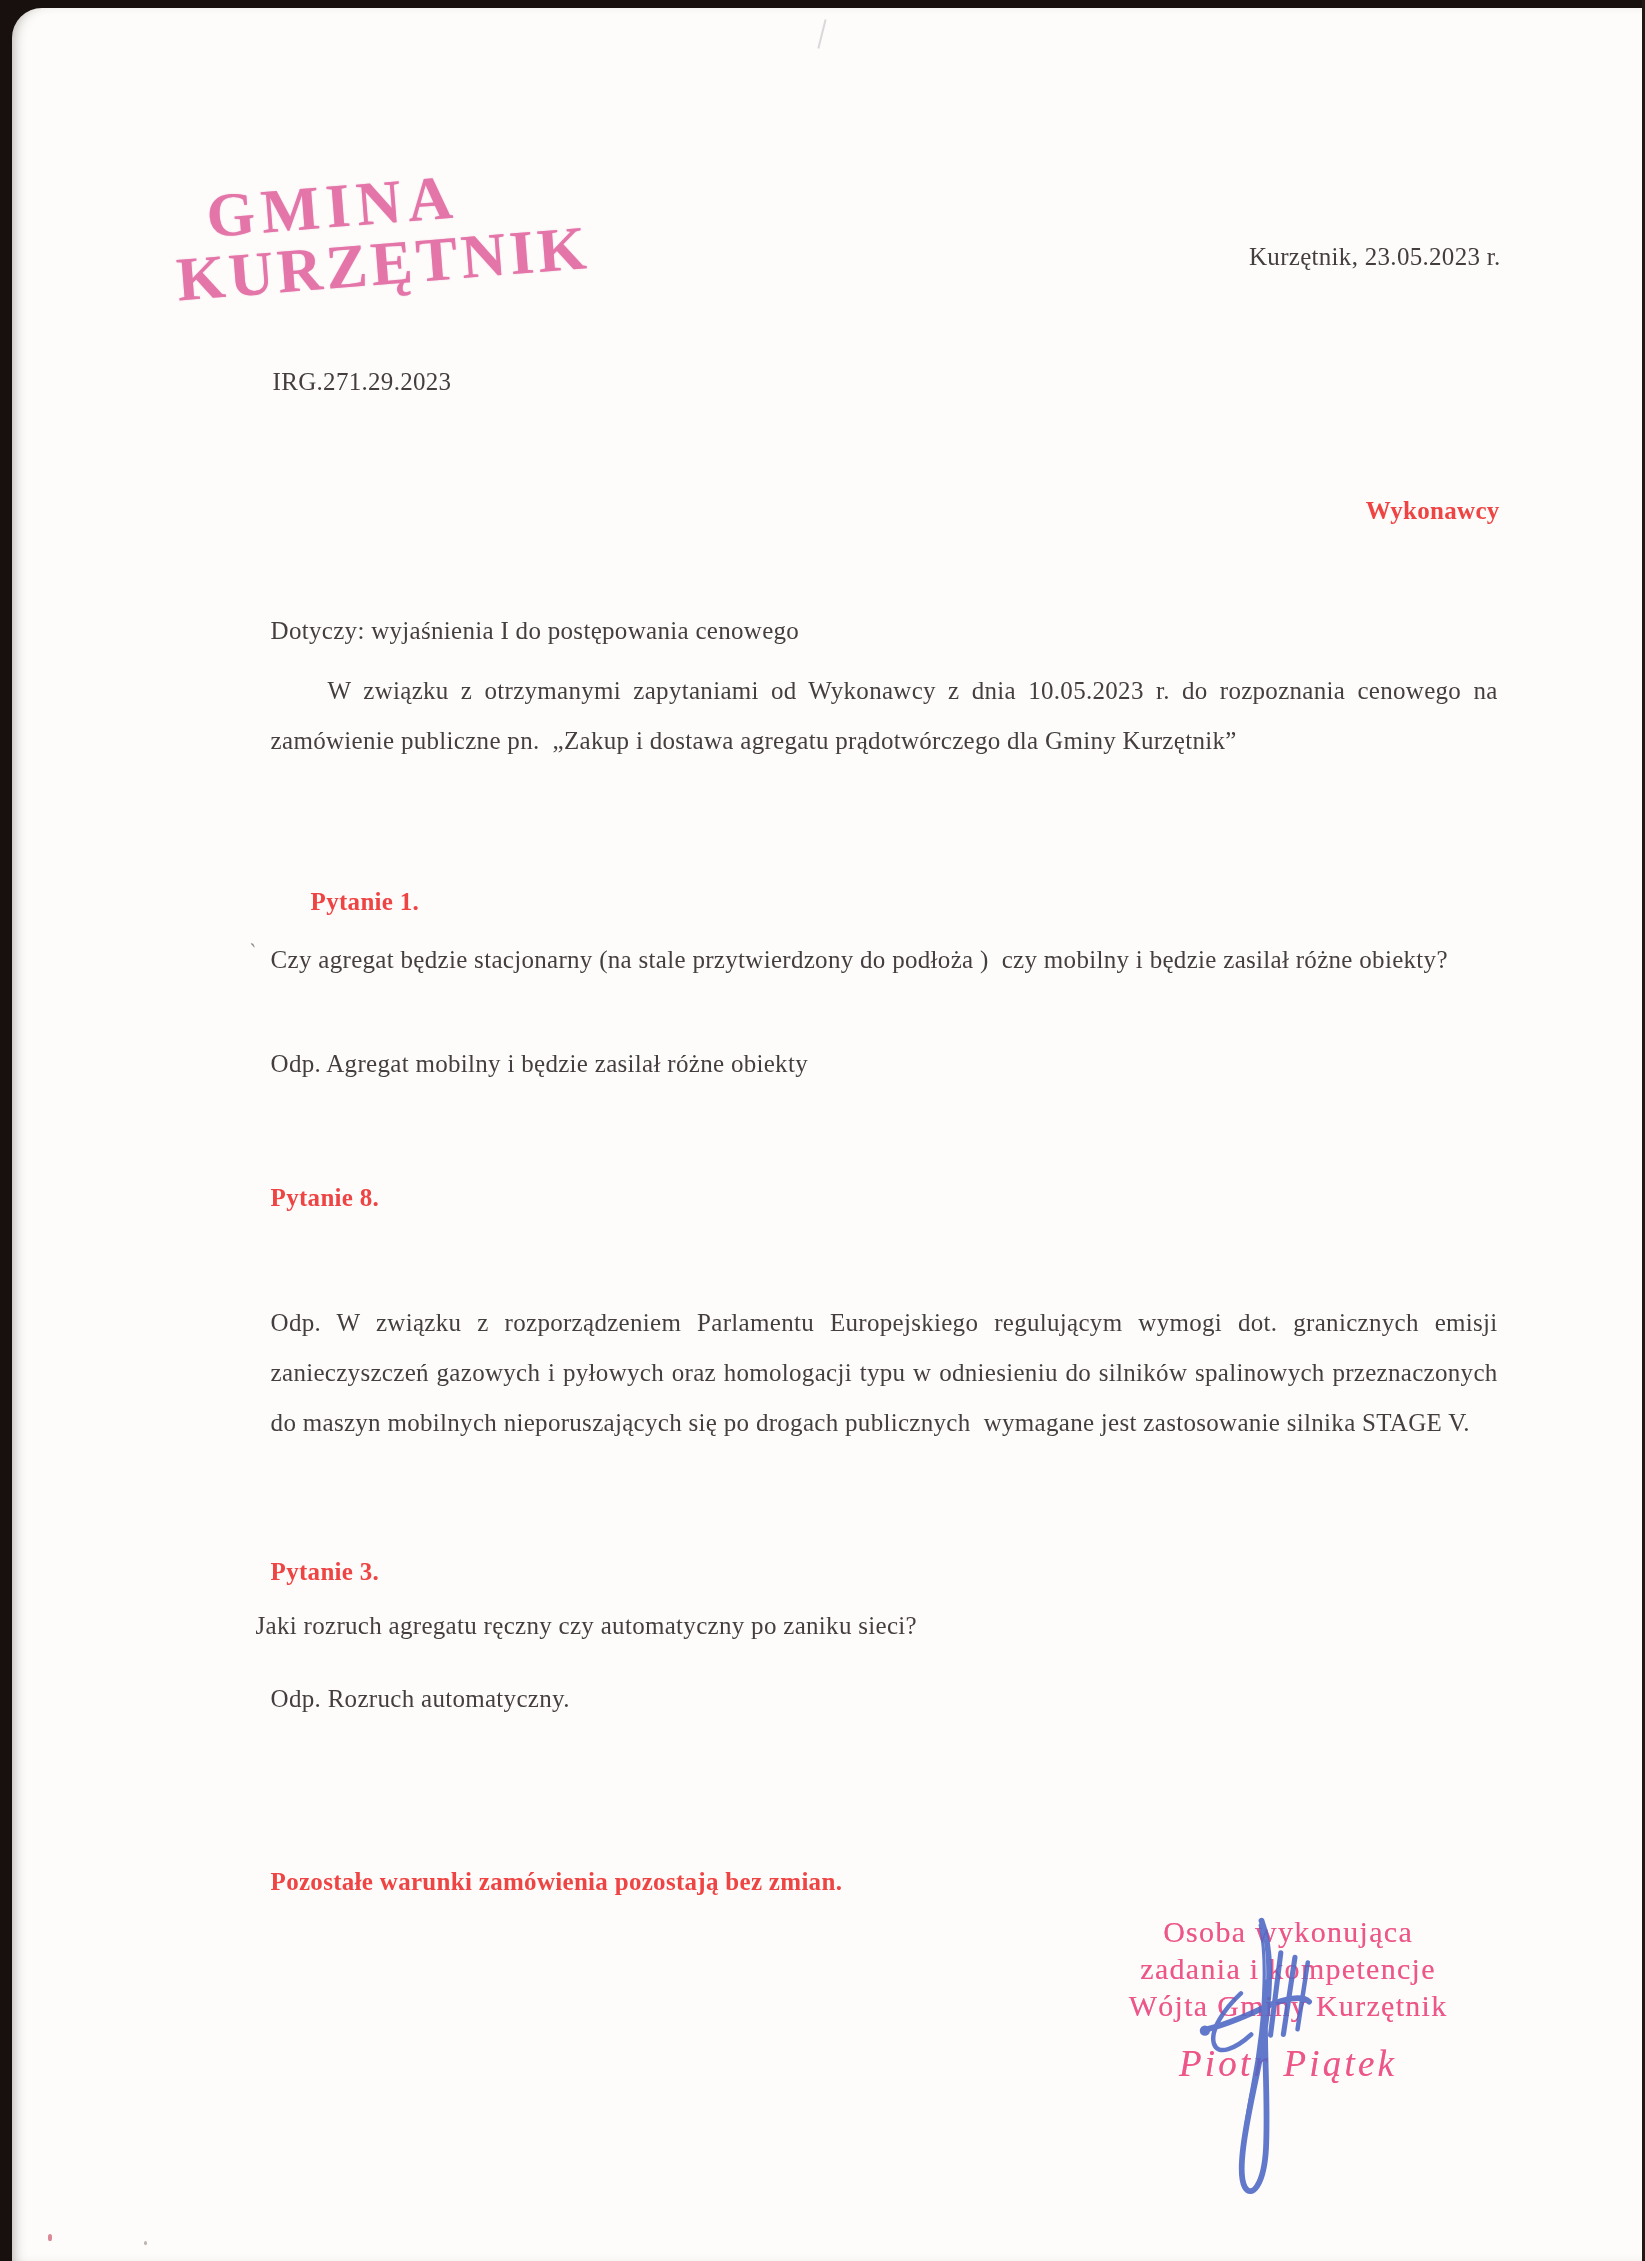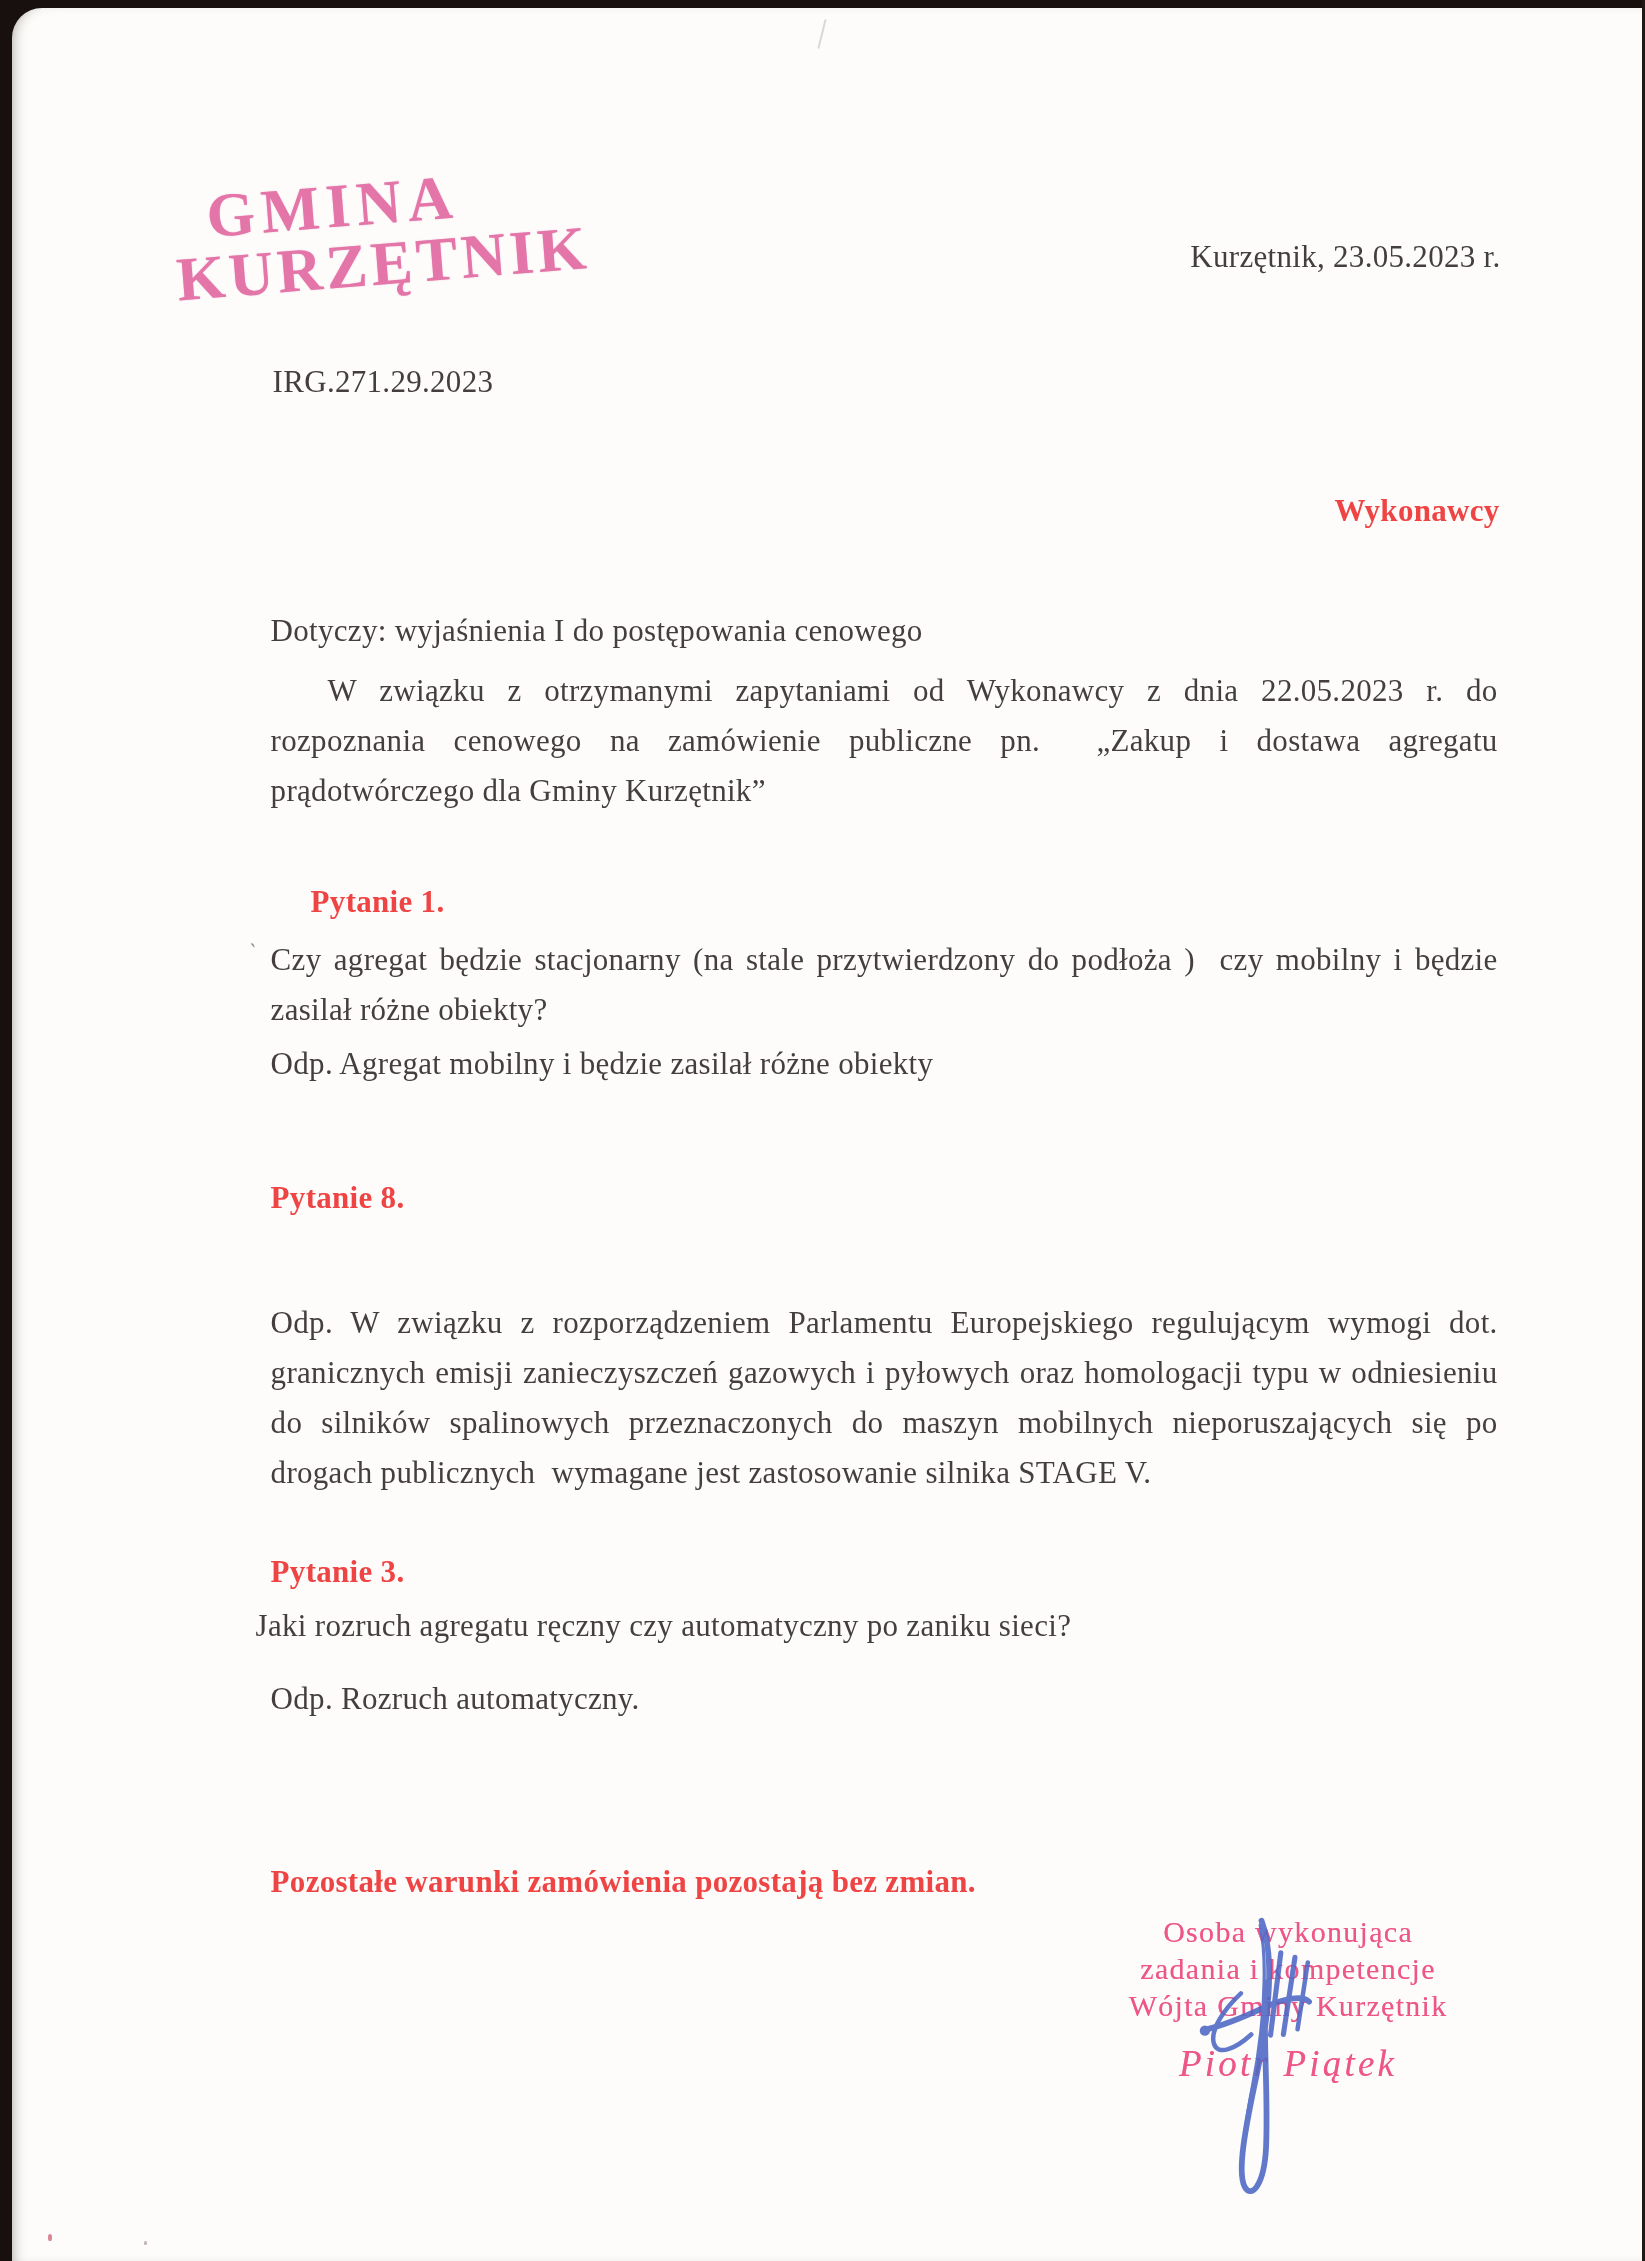--- a/index.html
+++ b/index.html
@@ -15,21 +15,21 @@
   .page{
     position:absolute;left:11.6px;top:8.4px;
     width:1630px;height:2253px;
     background:#fdfcfa;
     border-top-left-radius:30px;
     box-shadow:inset 9px 0 14px -9px rgba(60,50,45,.45);
   }
   .abs{position:absolute;}
   .txt{
     color:#453e40;
-    font-size:31px;
+    font-size:25px;
     line-height:50px;
     letter-spacing:0.3px;
     white-space:pre-wrap;
   }
   .bold{font-weight:bold;color:#ef4444;}
   .just{text-align:justify;text-justify:inter-word;}
   .indent{text-indent:57px;}
   .right{text-align:right;}
   
   .corner-stamp{
@@ -79,21 +79,21 @@
     </div>
 
     <div class="abs txt right" style="right:141px;top:224px;">Kurzętnik, 23.05.2023 r.</div>
 
     <div class="abs txt" style="left:261px;top:349px;">IRG.271.29.2023</div>
 
     <div class="abs txt bold right" style="right:142px;top:478px;">Wykonawcy</div>
 
     <div class="abs txt" style="left:259px;top:598px;">Dotyczy: wyjaśnienia I do postępowania cenowego</div>
 
-    <div class="abs txt just indent" style="left:259px;top:658px;width:1227px;">W związku z otrzymanymi zapytaniami od Wykonawcy z dnia 22.05.2023 r. do rozpoznania cenowego na zamówienie publiczne pn.  „Zakup i dostawa agregatu prądotwórczego dla Gminy Kurzętnik”</div>
+    <div class="abs txt just indent" style="left:259px;top:658px;width:1227px;">W związku z otrzymanymi zapytaniami od Wykonawcy z dnia 10.05.2023 r. do rozpoznania cenowego na zamówienie publiczne pn.  „Zakup i dostawa agregatu prądotwórczego dla Gminy Kurzętnik”</div>
 
     <div class="abs txt bold" style="left:259px;top:869px;margin-left:40px;">Pytanie 1.</div>
     <span class="tick">`</span>
     <div class="abs txt just" style="left:259px;top:927px;width:1227px;">Czy agregat będzie stacjonarny (na stale przytwierdzony do podłoża )  czy mobilny i będzie zasilał różne obiekty?</div>
     <div class="abs txt" style="left:259px;top:1031px;">Odp. Agregat mobilny i będzie zasilał różne obiekty</div>
 
     <div class="abs txt bold" style="left:259px;top:1165px;">Pytanie 8.</div>
     <div class="abs txt just" style="left:259px;top:1290px;width:1227px;">Odp. W związku z rozporządzeniem Parlamentu Europejskiego regulującym wymogi dot. granicznych emisji zanieczyszczeń gazowych i pyłowych oraz homologacji typu w odniesieniu do silników spalinowych przeznaczonych do maszyn mobilnych nieporuszających się po drogach publicznych  wymagane jest zastosowanie silnika STAGE V.</div>
 
     <div class="abs txt bold" style="left:259px;top:1539px;">Pytanie 3.</div>

